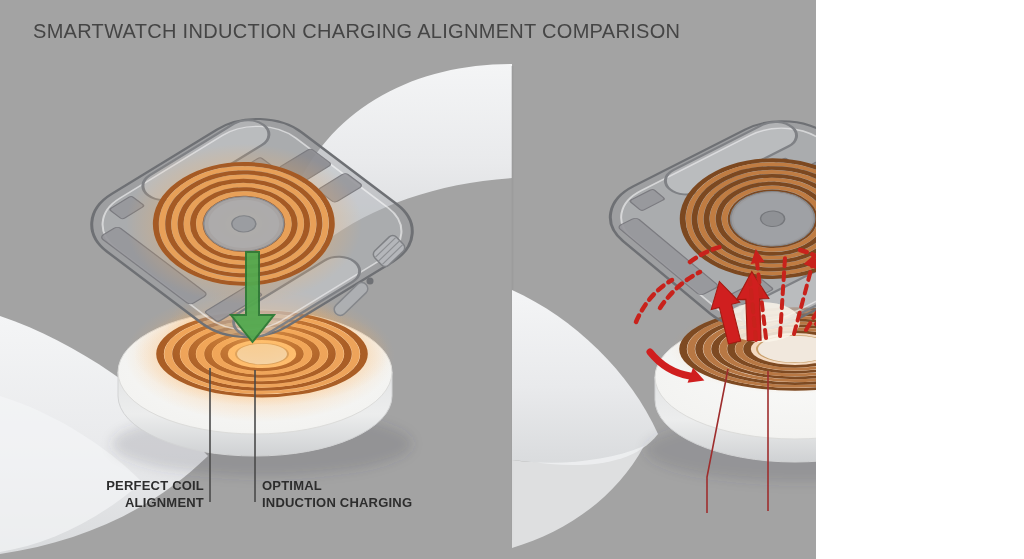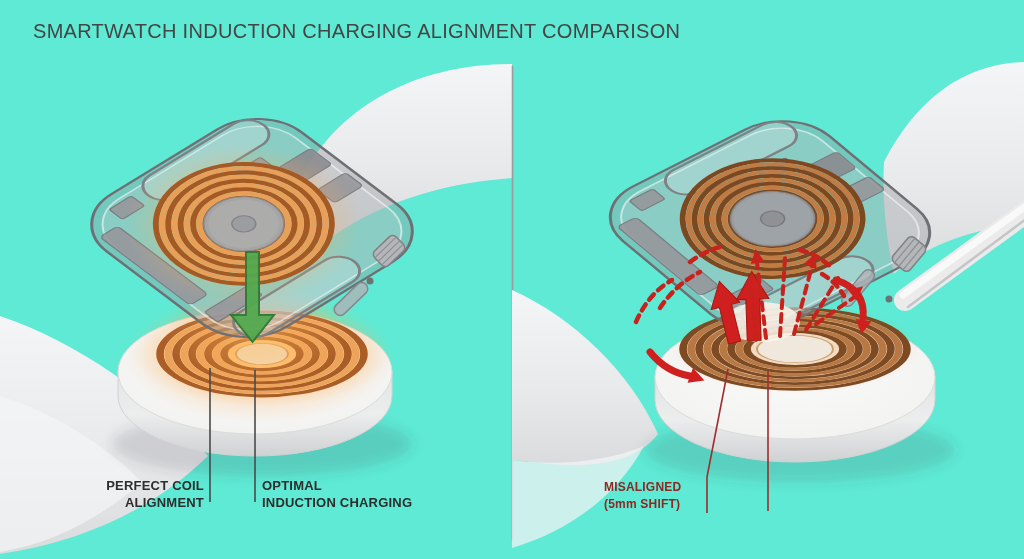--- a/index.html
+++ b/index.html
@@ -1,16 +1,16 @@
 <!DOCTYPE html>
 <html><head>
 <meta charset="utf-8">
 <style>
   html,body{margin:0;padding:0;background:#ffffff;}
-  .stage{position:relative;width:1024px;height:559px;background:#5eead4;overflow:hidden;
+  .stage{position:relative;width:816px;height:559px;background:#a3a3a3;overflow:hidden;
          font-family:"Liberation Sans","DejaVu Sans",sans-serif;}
   .stage svg{position:absolute;left:0;top:0;}
   .page-title{position:absolute;left:33px;top:20px;margin:0;font-size:20px;font-weight:400;
               color:#454545;letter-spacing:0.3px;white-space:nowrap;}
   .callout{position:absolute;font-size:13px;font-weight:700;line-height:17px;
            letter-spacing:0.2px;white-space:pre-line;}
   .callout.dark{color:#2d2d2d;}
   .callout.red{color:#8d2822;font-size:12px;line-height:16.5px;}
   .co-1{left:62px;top:477px;width:142px;text-align:right;}
   .co-2{left:262px;top:477px;text-align:left;}
@@ -251,16 +251,14 @@
     <path d="M768,371 L768,511" stroke="#9e2d2d" stroke-width="1.6" fill="none"></path>
   </g>
 </svg>
 
 <h1 class="page-title">SMARTWATCH INDUCTION CHARGING ALIGNMENT COMPARISON</h1>
 
 <div class="callout dark co-1">PERFECT COIL
 ALIGNMENT</div>
 <div class="callout dark co-2">OPTIMAL
 INDUCTION CHARGING</div>
-<div class="callout red co-3">MISALIGNED
-(5mm SHIFT)</div>
 
 </div>
 
 </body></html>

